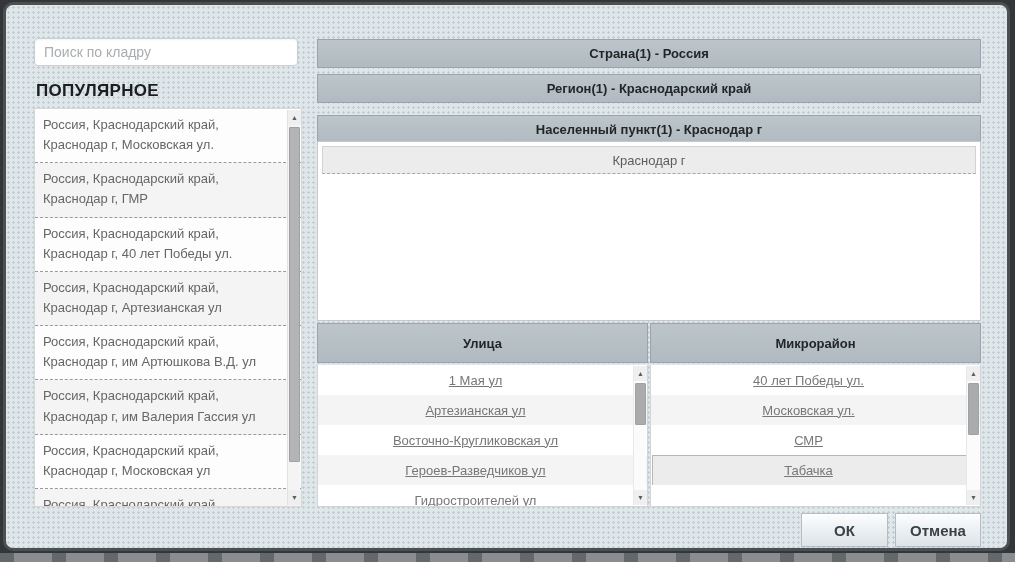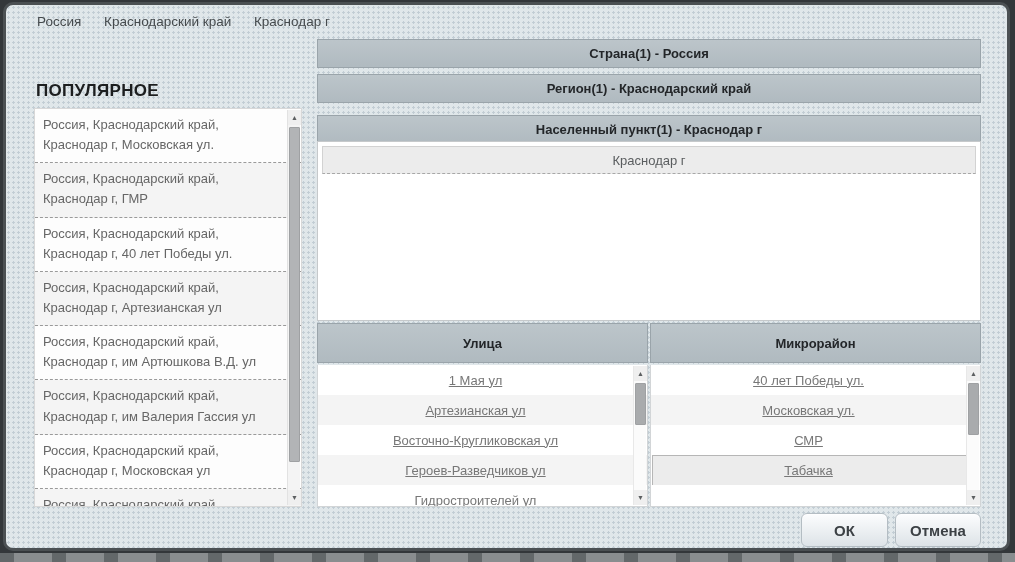--- a/index.html
+++ b/index.html
@@ -119,41 +119,37 @@
     margin: 0 1px;
   }
   .col-list .vscroll { background: #fbfbfb; border-left: 1px solid #e8e8e8; }
   .col-list .sthumb { top: 17px; height: 42px; background: #a9abad; }
   .district-col .sthumb { height: 52px; }
 
   
   .btn {
     position: absolute; top: 508px; height: 34px;
     background: linear-gradient(#fcfdfe, #dde3e7);
-    border: 1px solid #b4bdc3; border-radius: 6px;
+    border: 1px solid #b4bdc3; border-radius: 0;
     font-size: 15px; font-weight: bold; color: #3c4145;
     font-family: "Liberation Sans", sans-serif;
     cursor: pointer; box-shadow: 0 1px 1px rgba(255,255,255,.7) inset;
   }
   .btn.ok { left: 795px; width: 87px; }
   .btn.cancel { left: 889px; width: 86px; }
 </style>
 </head>
 <body>
 
 <div class="under-strip"></div>
 
 <div class="dialog">
 
-  <div class="breadcrumb">
-    <a class="crumb">Россия</a>
-    <a class="crumb">Краснодарский край</a>
-    <a class="crumb">Краснодар г</a>
-  </div>
-
+
+  <input class="search" type="text" placeholder="Поиск по кладру" style="">
 
   <div class="popular-title">ПОПУЛЯРНОЕ</div>
 
   <div class="popular-list">
     <div class="p-item">Россия, Краснодарский край, Краснодар г, Московская ул.</div>
     <div class="p-item">Россия, Краснодарский край, Краснодар г, ГМР</div>
     <div class="p-item">Россия, Краснодарский край, Краснодар г, 40 лет Победы ул.</div>
     <div class="p-item">Россия, Краснодарский край, Краснодар г, Артезианская ул</div>
     <div class="p-item">Россия, Краснодарский край, Краснодар г, им Артюшкова В.Д. ул</div>
     <div class="p-item">Россия, Краснодарский край, Краснодар г, им Валерия Гассия ул</div>

